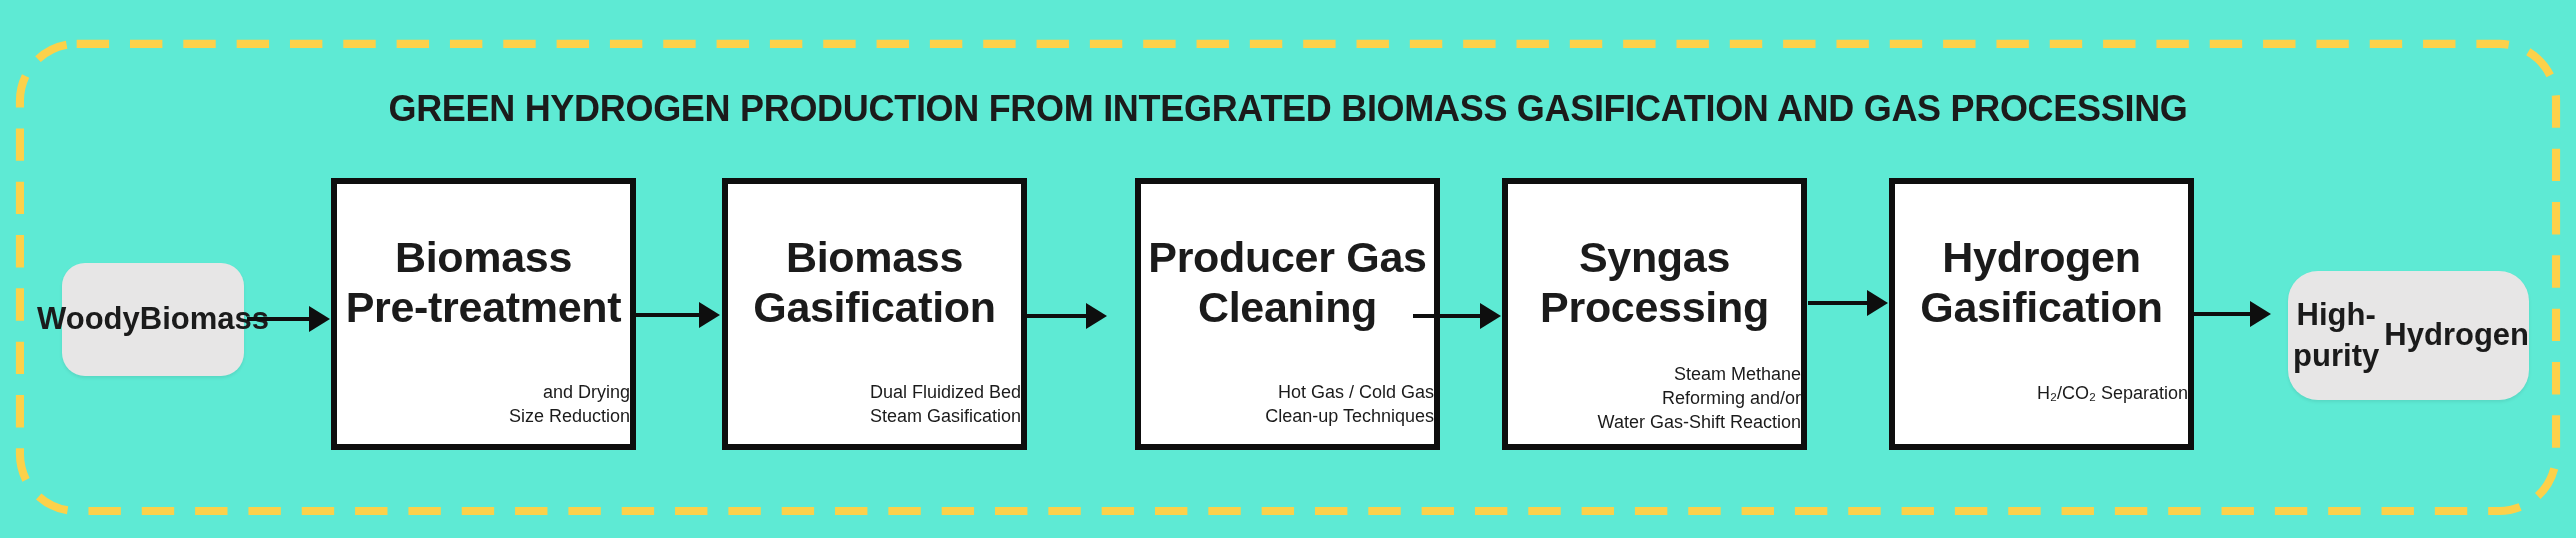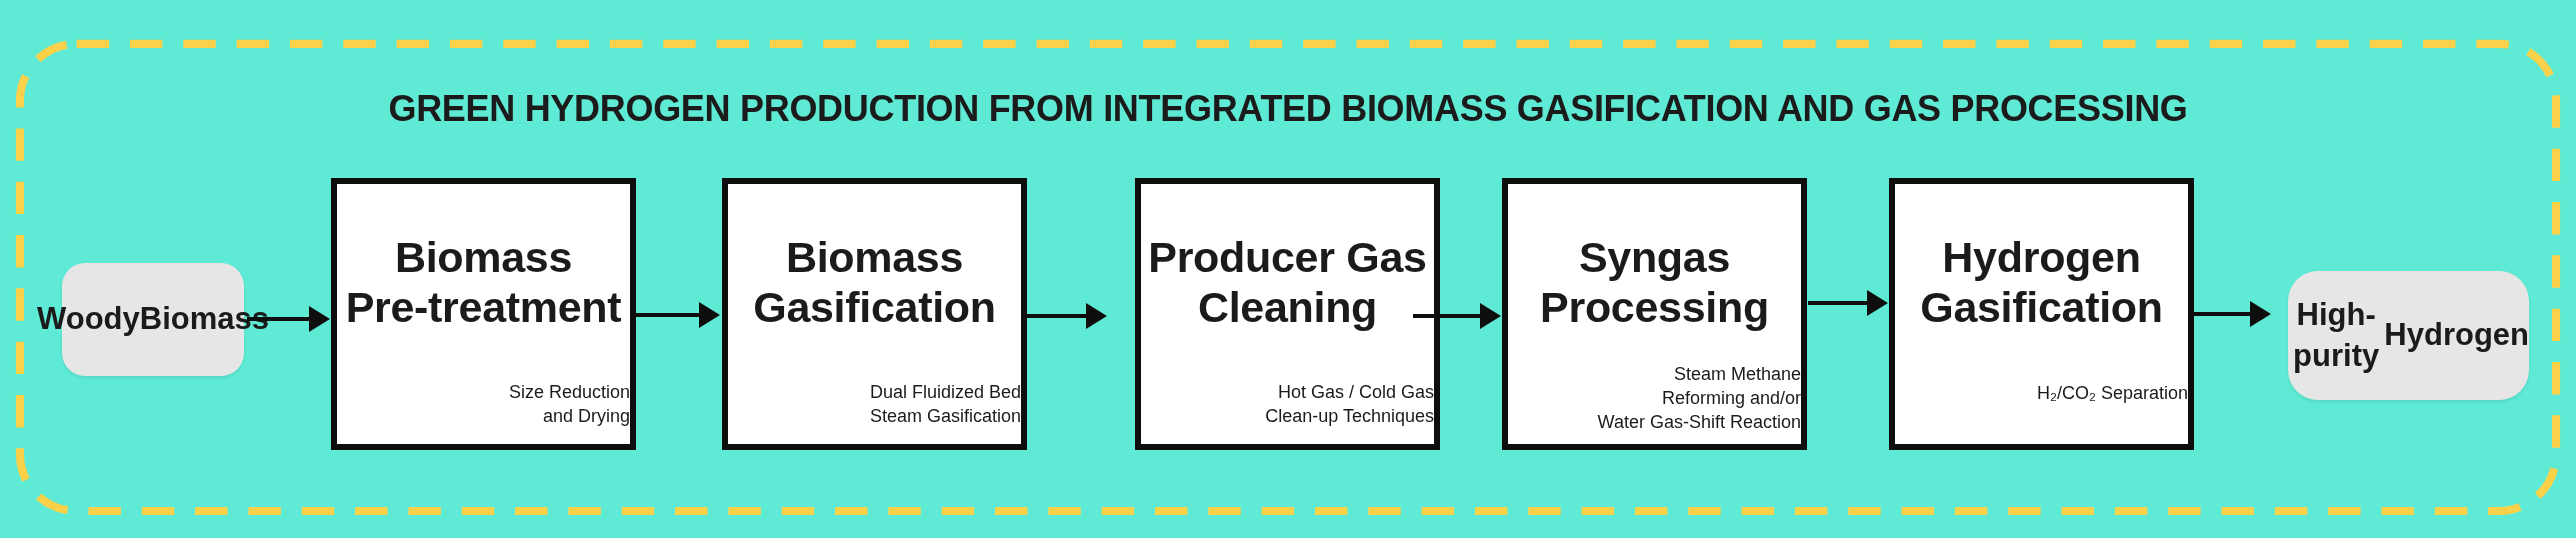--- a/index.html
+++ b/index.html
@@ -114,22 +114,22 @@
   </div>
 
   <div class="arrow" style="left:247px; top:317px; width:63px;"></div>
 
   <div class="pbox" style="left:331px;">
     <div class="heading">
       <div>Biomass</div>
       <div>Pre-treatment</div>
     </div>
     <div class="subtitle">
+      <div>and Drying</div>
       <div>Size Reduction</div>
-      <div>and Drying</div>
     </div>
   </div>
 
   <div class="arrow" style="left:636px; top:313px; width:64px;"></div>
 
   <div class="pbox" style="left:722px;">
     <div class="heading">
       <div>Biomass</div>
       <div>Gasification</div>
     </div>

